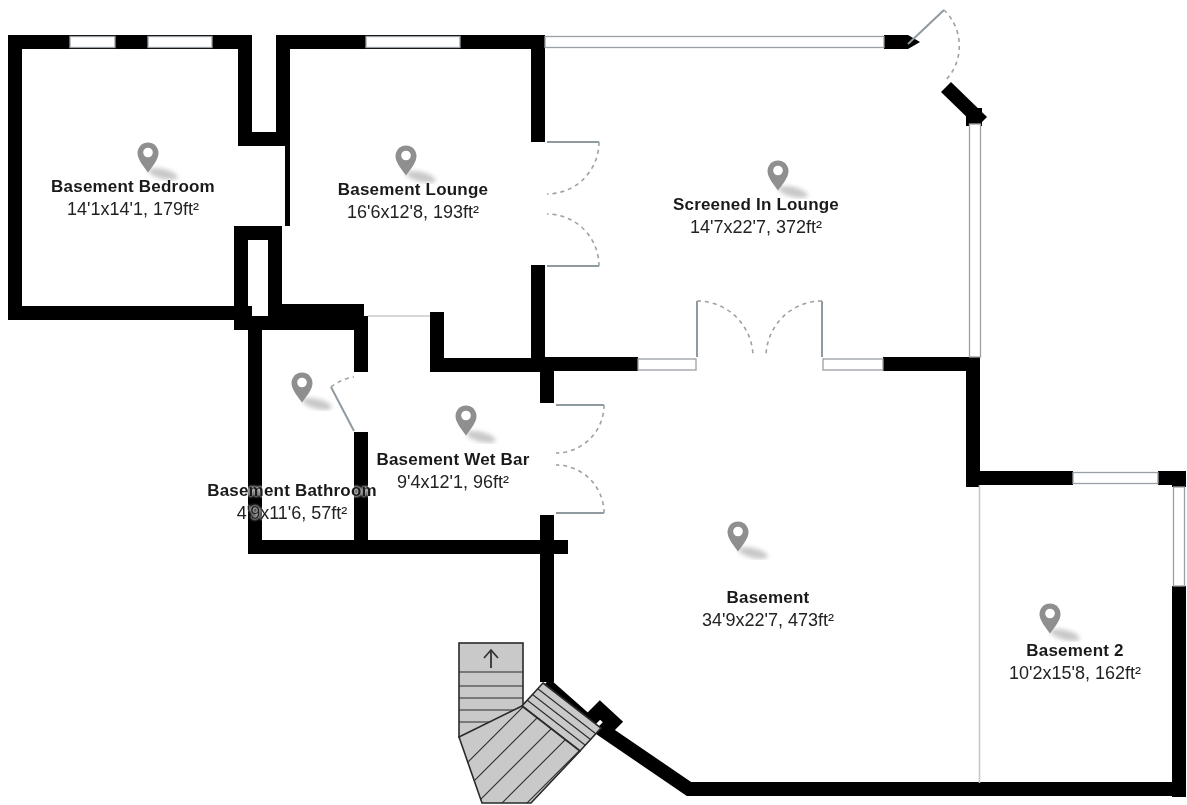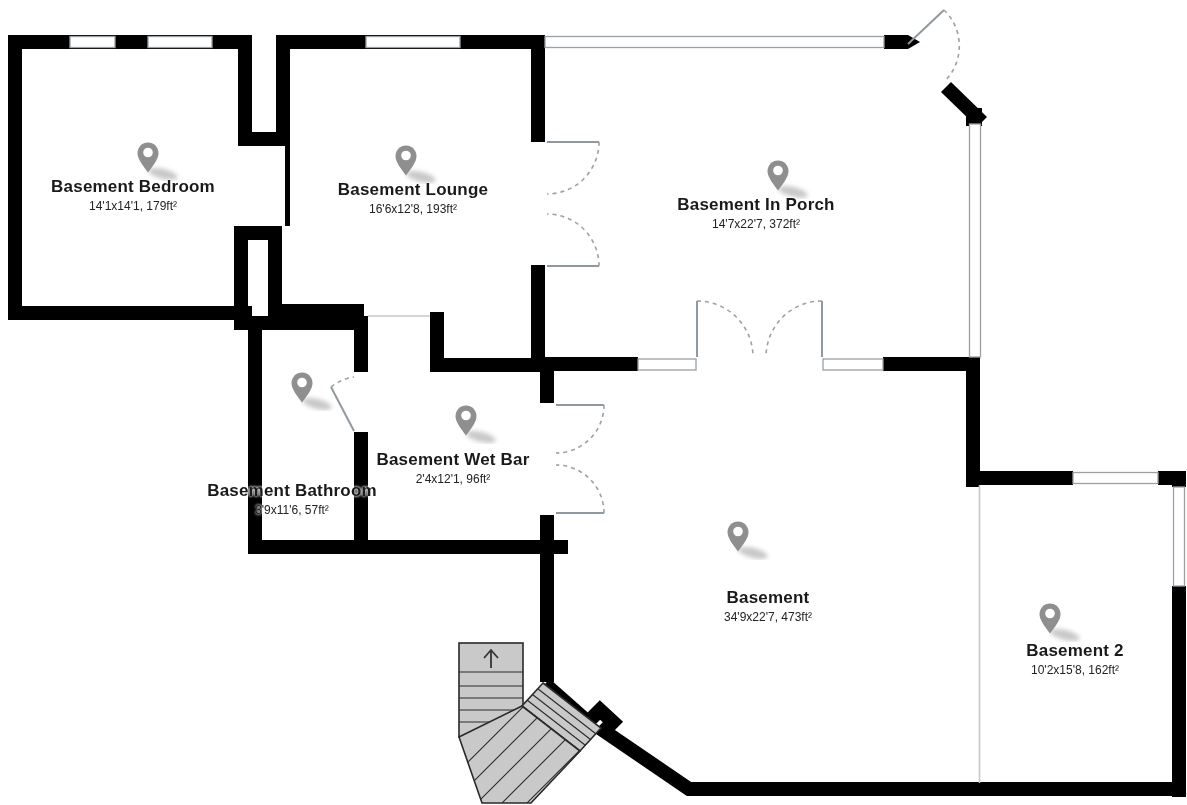--- a/index.html
+++ b/index.html
@@ -20,21 +20,21 @@
   }
   .room-name{
     font-size:17px;
     font-weight:700;
     color:#1a1a1a;
     letter-spacing:.2px;
     text-shadow:0 0 3px #fff,0 0 3px #fff;
     line-height:1.15;
   }
   .room-dims{
-    font-size:12px;
+    font-size:18px;
     font-weight:400;
     color:#222;
     margin-top:2px;
     text-shadow:0 0 3px #fff,0 0 3px #fff;
   }
 </style>
 </head>
 <body>
 
 <div class="canvas">
@@ -225,30 +225,30 @@
 
 <div class="room-label" style="left:13px;top:177px">
   <div class="room-name">Basement Bedroom</div>
   <div class="room-dims">14'1x14'1, 179ft²</div>
 </div>
 <div class="room-label" style="left:293px;top:180px">
   <div class="room-name">Basement Lounge</div>
   <div class="room-dims">16'6x12'8, 193ft²</div>
 </div>
 <div class="room-label" style="left:636px;top:195px">
-  <div class="room-name">Basement In Porch</div>
+  <div class="room-name">Screened In Lounge</div>
   <div class="room-dims">14'7x22'7, 372ft²</div>
 </div>
 <div class="room-label" style="left:333px;top:450px">
   <div class="room-name">Basement Wet Bar</div>
-  <div class="room-dims">2'4x12'1, 96ft²</div>
+  <div class="room-dims">9'4x12'1, 96ft²</div>
 </div>
 <div class="room-label" style="left:172px;top:481px">
   <div class="room-name">Basement Bathroom</div>
-  <div class="room-dims">3'9x11'6, 57ft²</div>
+  <div class="room-dims">4'9x11'6, 57ft²</div>
 </div>
 <div class="room-label" style="left:648px;top:588px">
   <div class="room-name">Basement</div>
   <div class="room-dims">34'9x22'7, 473ft²</div>
 </div>
 <div class="room-label" style="left:955px;top:641px">
   <div class="room-name">Basement 2</div>
   <div class="room-dims">10'2x15'8, 162ft²</div>
 </div>
 

